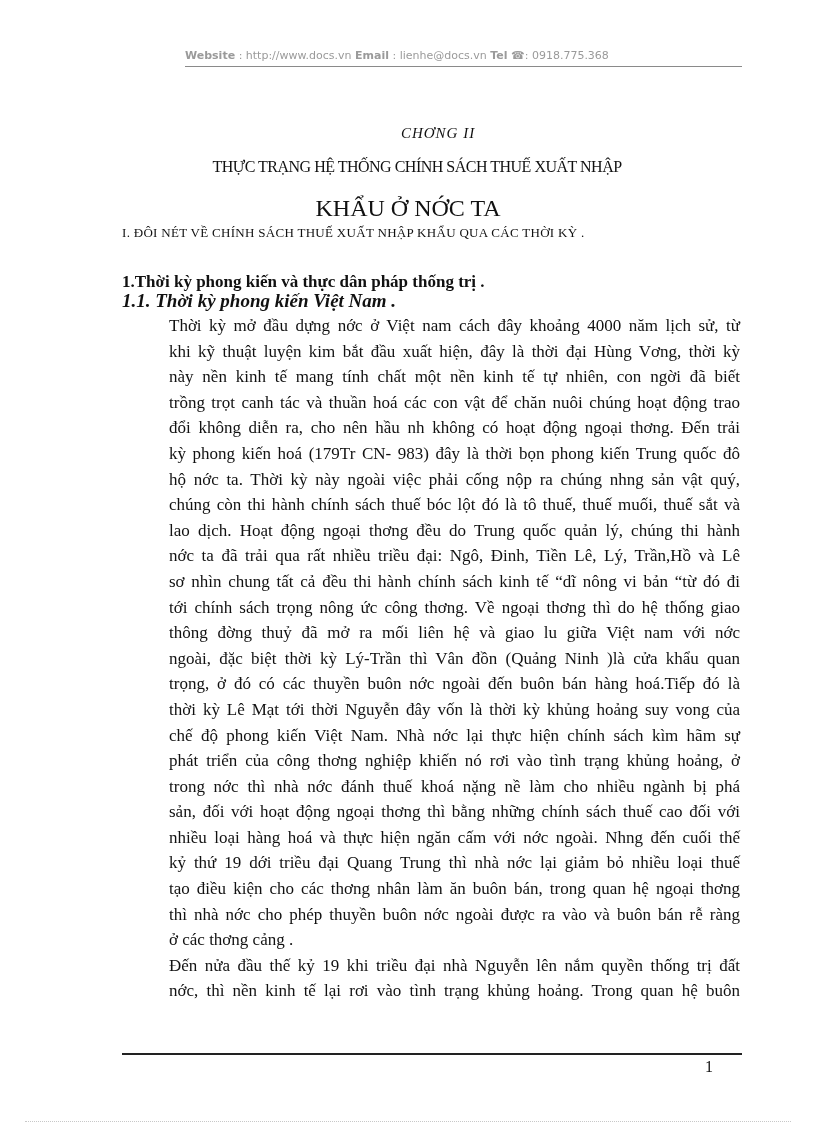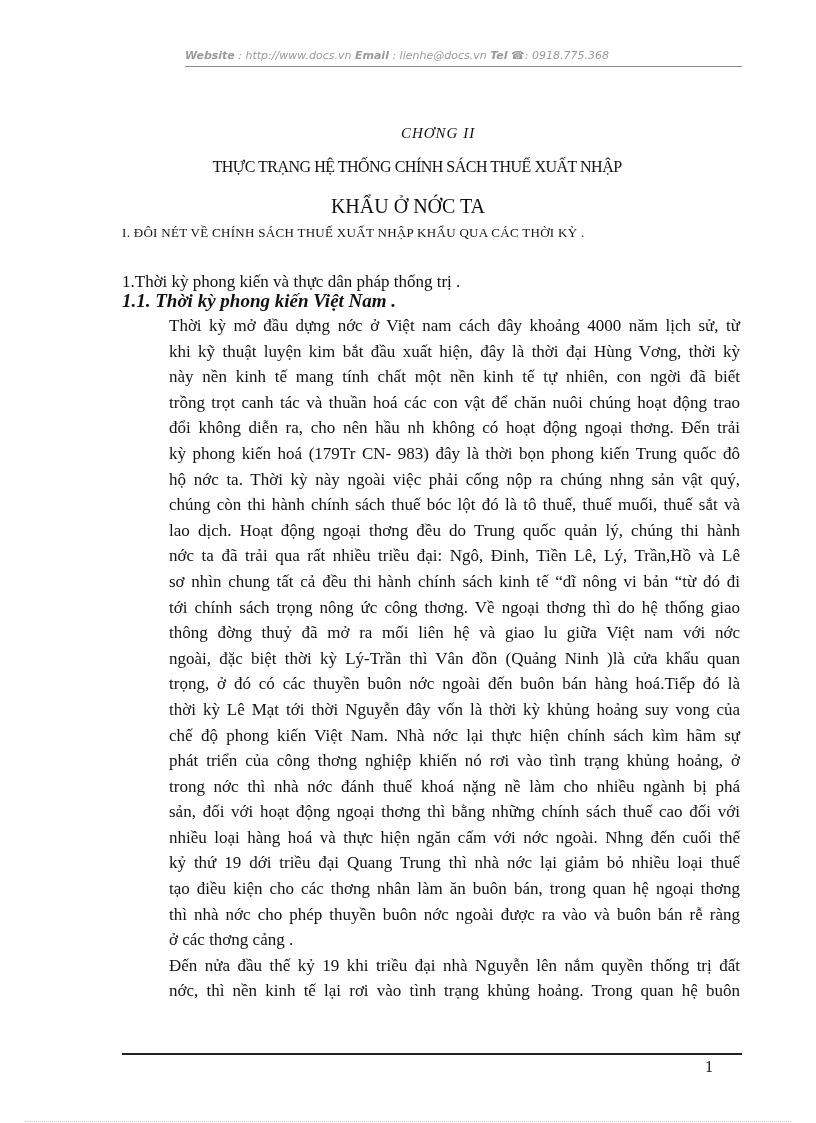--- a/index.html
+++ b/index.html
@@ -1,25 +1,25 @@
 <!DOCTYPE html>
 <html><head>
 <meta charset="utf-8">
 <style>
   html, body { margin: 0; padding: 0; background: #ffffff; }
   body { width: 816px; height: 1123px; position: relative; overflow: hidden; font-family: "Liberation Serif", serif; color: #111; }
-  .hdr { position: absolute; left: 185px; top: 49px; width: 560px; font-family: "DejaVu Sans", sans-serif; font-size: 11px; color: #9a9a9a; font-style: italic; white-space: nowrap; }
+  .hdr { position: absolute; left: 185px; top: 49px; width: 560px; font-family: "DejaVu Sans", sans-serif; font-size: 11px; color: #9a9a9a; white-space: nowrap; }
   .hdr b { font-weight: bold; }
   .hdr-rule { position: absolute; left: 185px; top: 66px; width: 557px; border-top: 1px solid #8a8a8a; }
   .title { position: absolute; left: 0; width: 816px; text-align: center; font-family: "Liberation Serif", serif; }
   .chap { top: 125px; font-size: 15px; font-style: italic; letter-spacing: 1px; padding-left: 30px; }
   .t1 { top: 158px; font-size: 16px; letter-spacing: -0.5px; padding-left: 9px; }
-  .t2 { top: 195px; font-size: 20px; }
+  .t2 { top: 195px; font-size: 24px; }
   .sec { position: absolute; left: 122px; top: 225px; width: 625px; font-size: 13px; line-height: 16px; letter-spacing: 0.3px; }
-  .h1 { position: absolute; left: 122px; top: 272px; font-size: 17px; font-weight: normal; }
+  .h1 { position: absolute; left: 122px; top: 272px; font-size: 17px; font-weight: bold; }
   .h2 { position: absolute; left: 122px; top: 290px; font-size: 19px; font-weight: bold; font-style: italic; }
   .body { position: absolute; left: 122px; top: 313px; width: 618px; font-size: 17px; }
   .line { height: 25.6px; line-height: 25.6px; white-space: nowrap; text-align: justify; text-align-last: justify; margin-left: 47px; }
   .line.last { text-align-last: left; }
   .foot-rule { position: absolute; left: 122px; top: 1053px; width: 620px; border-top: 2px solid #222; }
   .pnum { position: absolute; left: 705px; top: 1058px; font-size: 16px; }
   .dots { position: absolute; left: 25px; top: 1121px; width: 766px; border-top: 1px dotted #c8c8c8; }
 </style>
 </head>
 <body>

